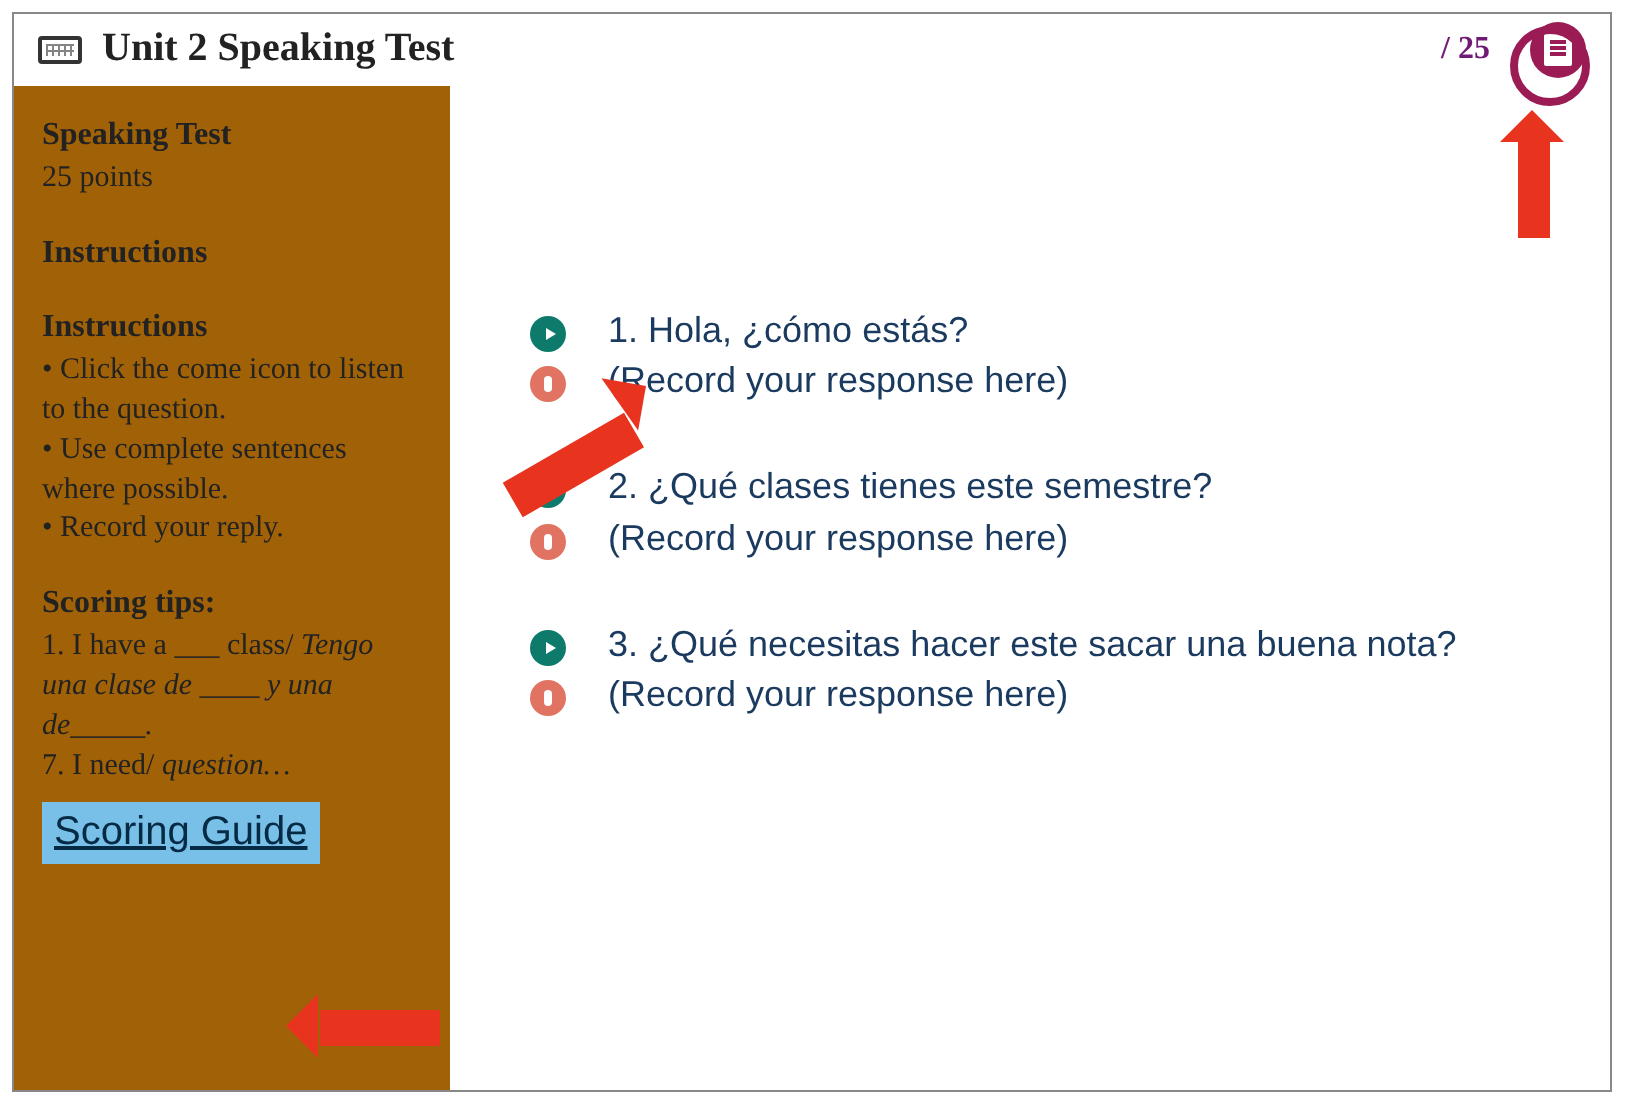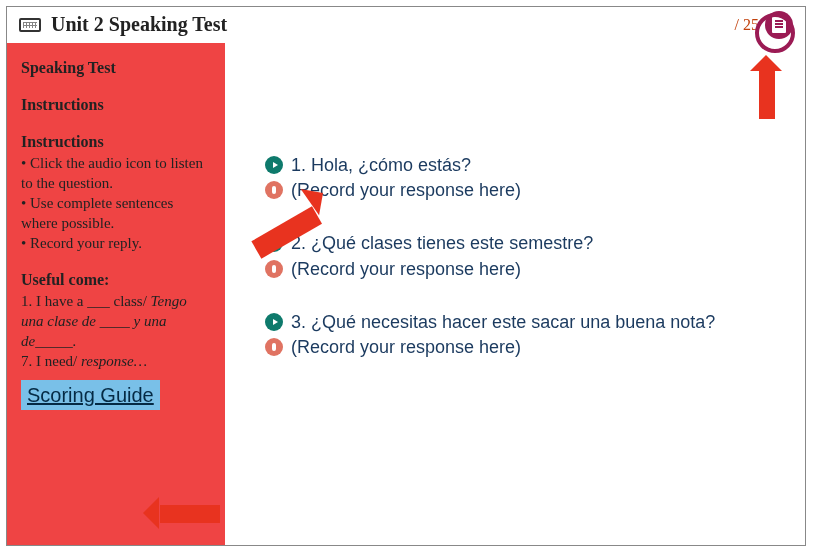--- a/index.html
+++ b/index.html
@@ -38,22 +38,23 @@
       repeating-linear-gradient(90deg,#333 0 1px, transparent 1px 3px);
     opacity:.6;
   }
   .title {
     font-weight: bold;
     font-size: 20px;
     flex: 1;
   }
   .page-count {
     font-size: 16px;
-    color:#c2410c;
-    margin-right:6px;
+    color:#701a75;
+    margin-right:20px;
+    font-weight:bold;
   }
   .doc-btn {
     width: 28px; height:28px; border-radius:50%;
     background:#9b1b54;
     display:flex; align-items:center; justify-content:center;
     cursor:pointer;
   }
   .doc-btn .page {
     width:14px; height:16px; background:#fff; border-radius:1px;
     position:relative;
@@ -67,21 +68,21 @@
     width:40px; height:40px; border:4px solid #9b1b54; border-radius:50%;
     top:6px; right:10px;
     pointer-events:none;
   }
   .body {
     display:flex;
     height: calc(100% - 36px);
   }
   .sidebar {
     width: 218px;
-    background:#ef4444;
+    background:#a16207;
     padding:14px 14px 10px 14px;
     font-size:15px;
     line-height:1.32;
   }
   .sidebar h3 {
     margin:0 0 2px 0;
     font-size:16px;
     font-weight:bold;
   }
   .sidebar .block { margin-bottom:16px; }
@@ -92,21 +93,21 @@
     font-size:20px; cursor:pointer;
   }
   .main {
     flex:1;
     padding: 110px 40px 0 40px;
     font-family: Arial, Helvetica, sans-serif;
     font-size:18px;
     color:#1b3a5f;
   }
   .q { margin-bottom:28px; }
-  .row { display:flex; align-items:flex-start; gap:8px; line-height:1.4; }
+  .row { display:flex; align-items:center; gap:21px; line-height:1.4; }
   .row .txt { flex:1; }
   .ic {
     width:18px; height:18px; border-radius:50%;
     display:inline-flex; align-items:center; justify-content:center;
     flex-shrink:0; margin-top:3px;
   }
   .ic-audio { background:#0e7a6c; }
   .ic-audio::before{
     content:""; width:0;height:0;
     border-left:5px solid #fff; border-top:3px solid transparent; border-bottom:3px solid transparent;
@@ -155,38 +156,39 @@
     <span class="doc-btn">
       <span class="page"></span>
     </span>
   </div>
   <div class="ring"></div>
 
   <div class="body">
     <div class="sidebar">
       <div class="block">
         <h3>Speaking Test</h3>
+        <div>25 points</div>
       </div>
       <div class="block">
         <h3>Instructions</h3>
       </div>
       <div class="block">
         <h3>Instructions</h3>
-        <div>• Click the audio icon to listen to the question.</div>
+        <div>• Click the come icon to listen to the question.</div>
         <div>• Use complete sentences where possible.</div>
         <div>• Record your reply.</div>
       </div>
       <div class="block" style="margin-bottom:8px;">
-        <h3>Useful come:</h3>
+        <h3>Scoring tips:</h3>
         <div>
           <span>1. I have a ___ class/</span>
           <em>Tengo una clase de ____ y una de_____.</em>
         </div>
         <div>
-          <span>7. I need/ </span><em>response…</em>
+          <span>7. I need/ </span><em>question…</em>
         </div>
       </div>
       <span class="scoring">Scoring Guide</span>
     </div>
 
     <div class="main">
       <div class="q">
         <div class="row">
           <span class="ic ic-audio"></span>
           <span class="txt">

